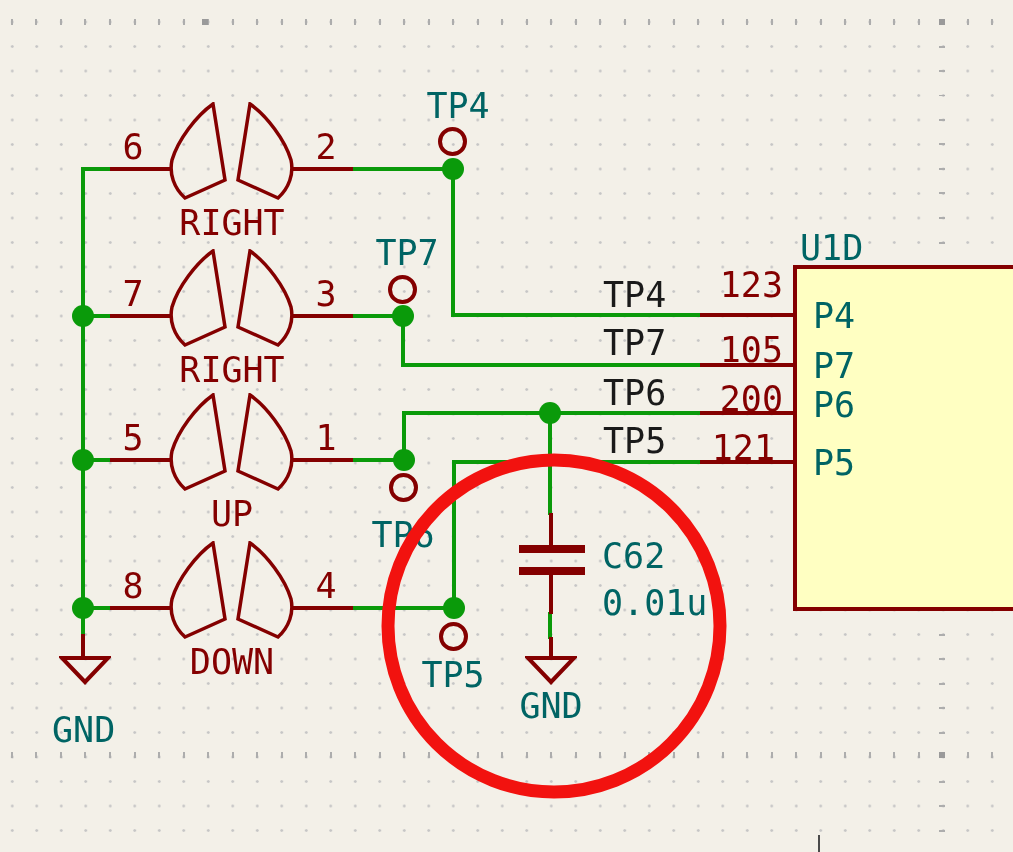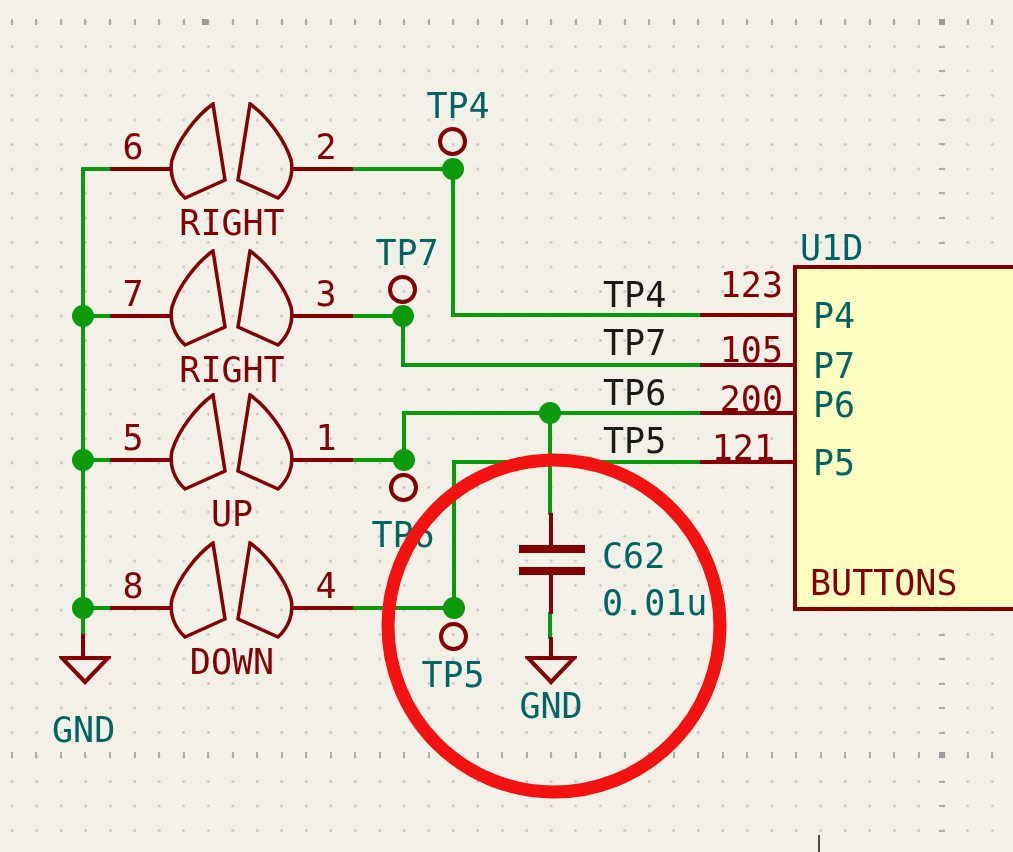--- a/index.html
+++ b/index.html
@@ -158,21 +158,20 @@
   <div>
     <div class="r" style="left:81px;top:634px;width:4px;height:24px"></div>
     <svg class="svgabs" style="left:59px;top:655px" width="52" height="30" viewBox="0 0 52 30">
       <path d="M3 3 L49 3 L26 27 Z" fill="none" stroke="#840000" stroke-width="4"></path>
     </svg>
     <span class="txt teal" style="left:52px;top:713px">GND</span>
   </div>
 
   <div class="ic-box"></div>
   <span class="txt teal" style="left:800px;top:231px">U1D</span>
-  <span class="txt red" style="left:810px;top:566px">BUTTONS</span>
 
   <span class="txt black" style="left:603px;top:278px">TP4</span>
   <span class="txt black" style="left:603px;top:326px">TP7</span>
   <span class="txt black" style="left:603px;top:376px">TP6</span>
   <span class="txt black" style="left:603px;top:424px">TP5</span>
 
   <span class="txt red rightal" style="left:700px;top:268px;width:83px">123</span>
   <span class="txt red rightal" style="left:700px;top:333px;width:83px">105</span>
   <span class="txt red rightal" style="left:700px;top:382px;width:83px">200</span>
   <span class="txt red rightal" style="left:692px;top:431px;width:83px">121</span>

